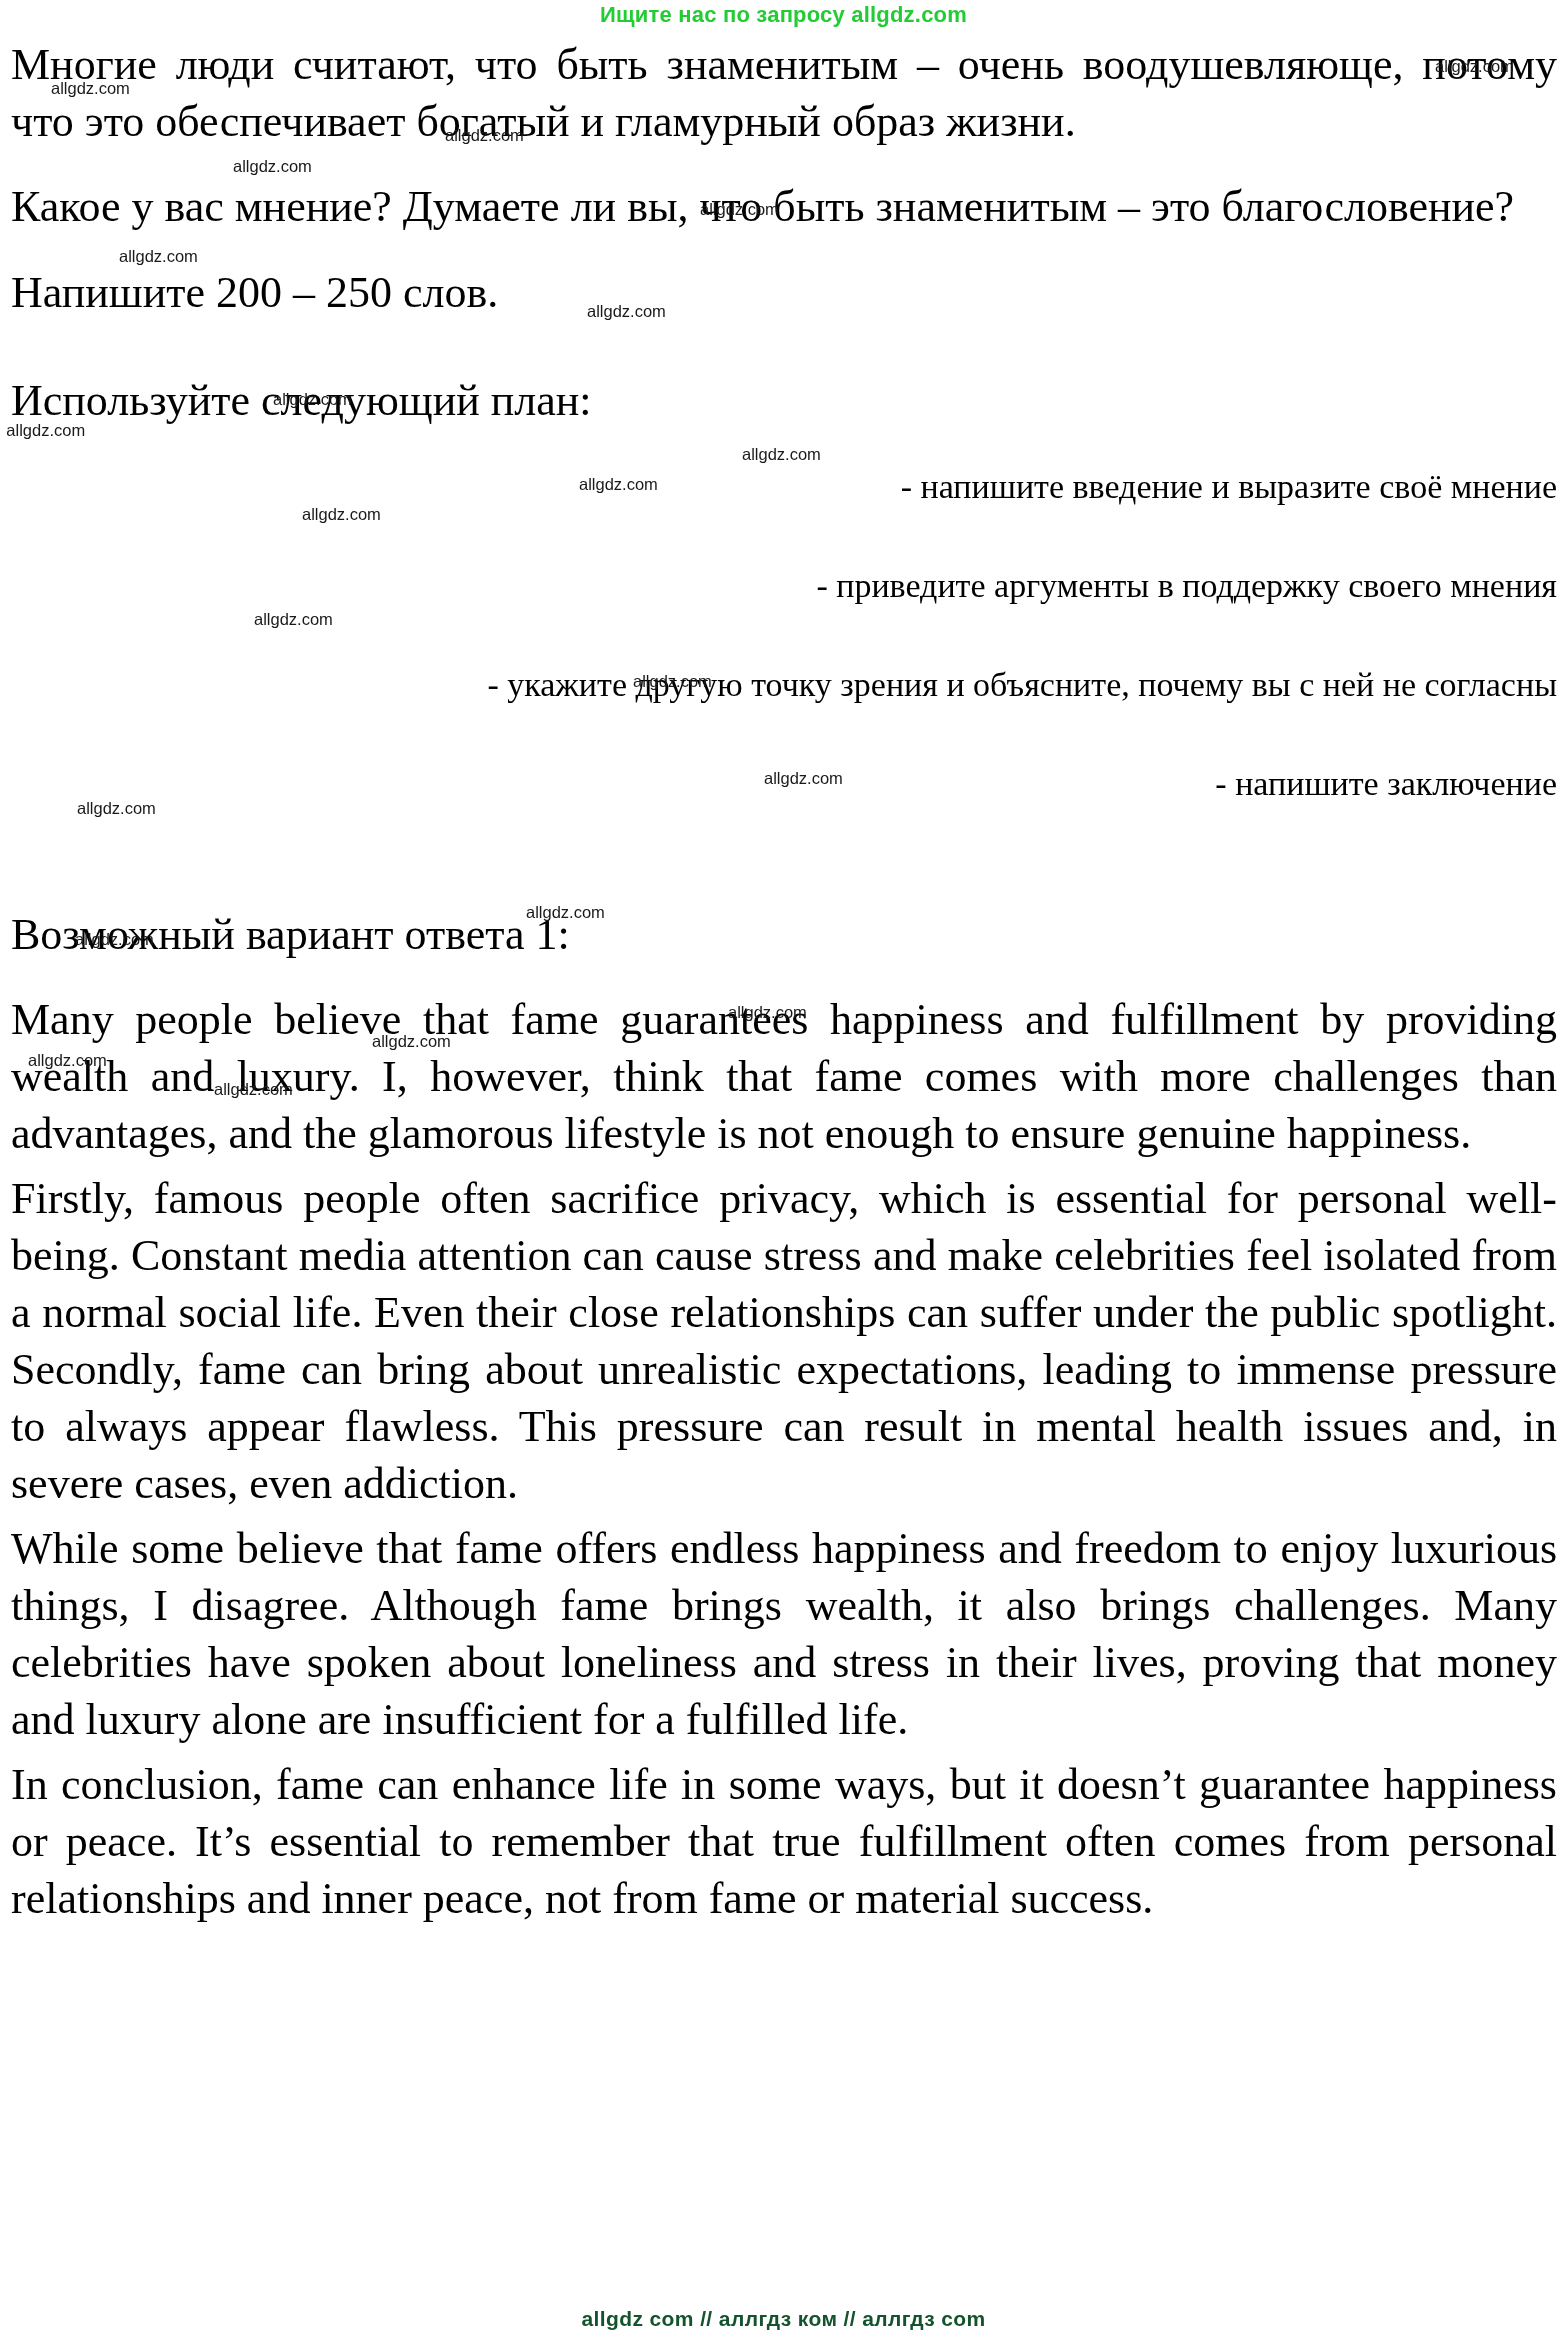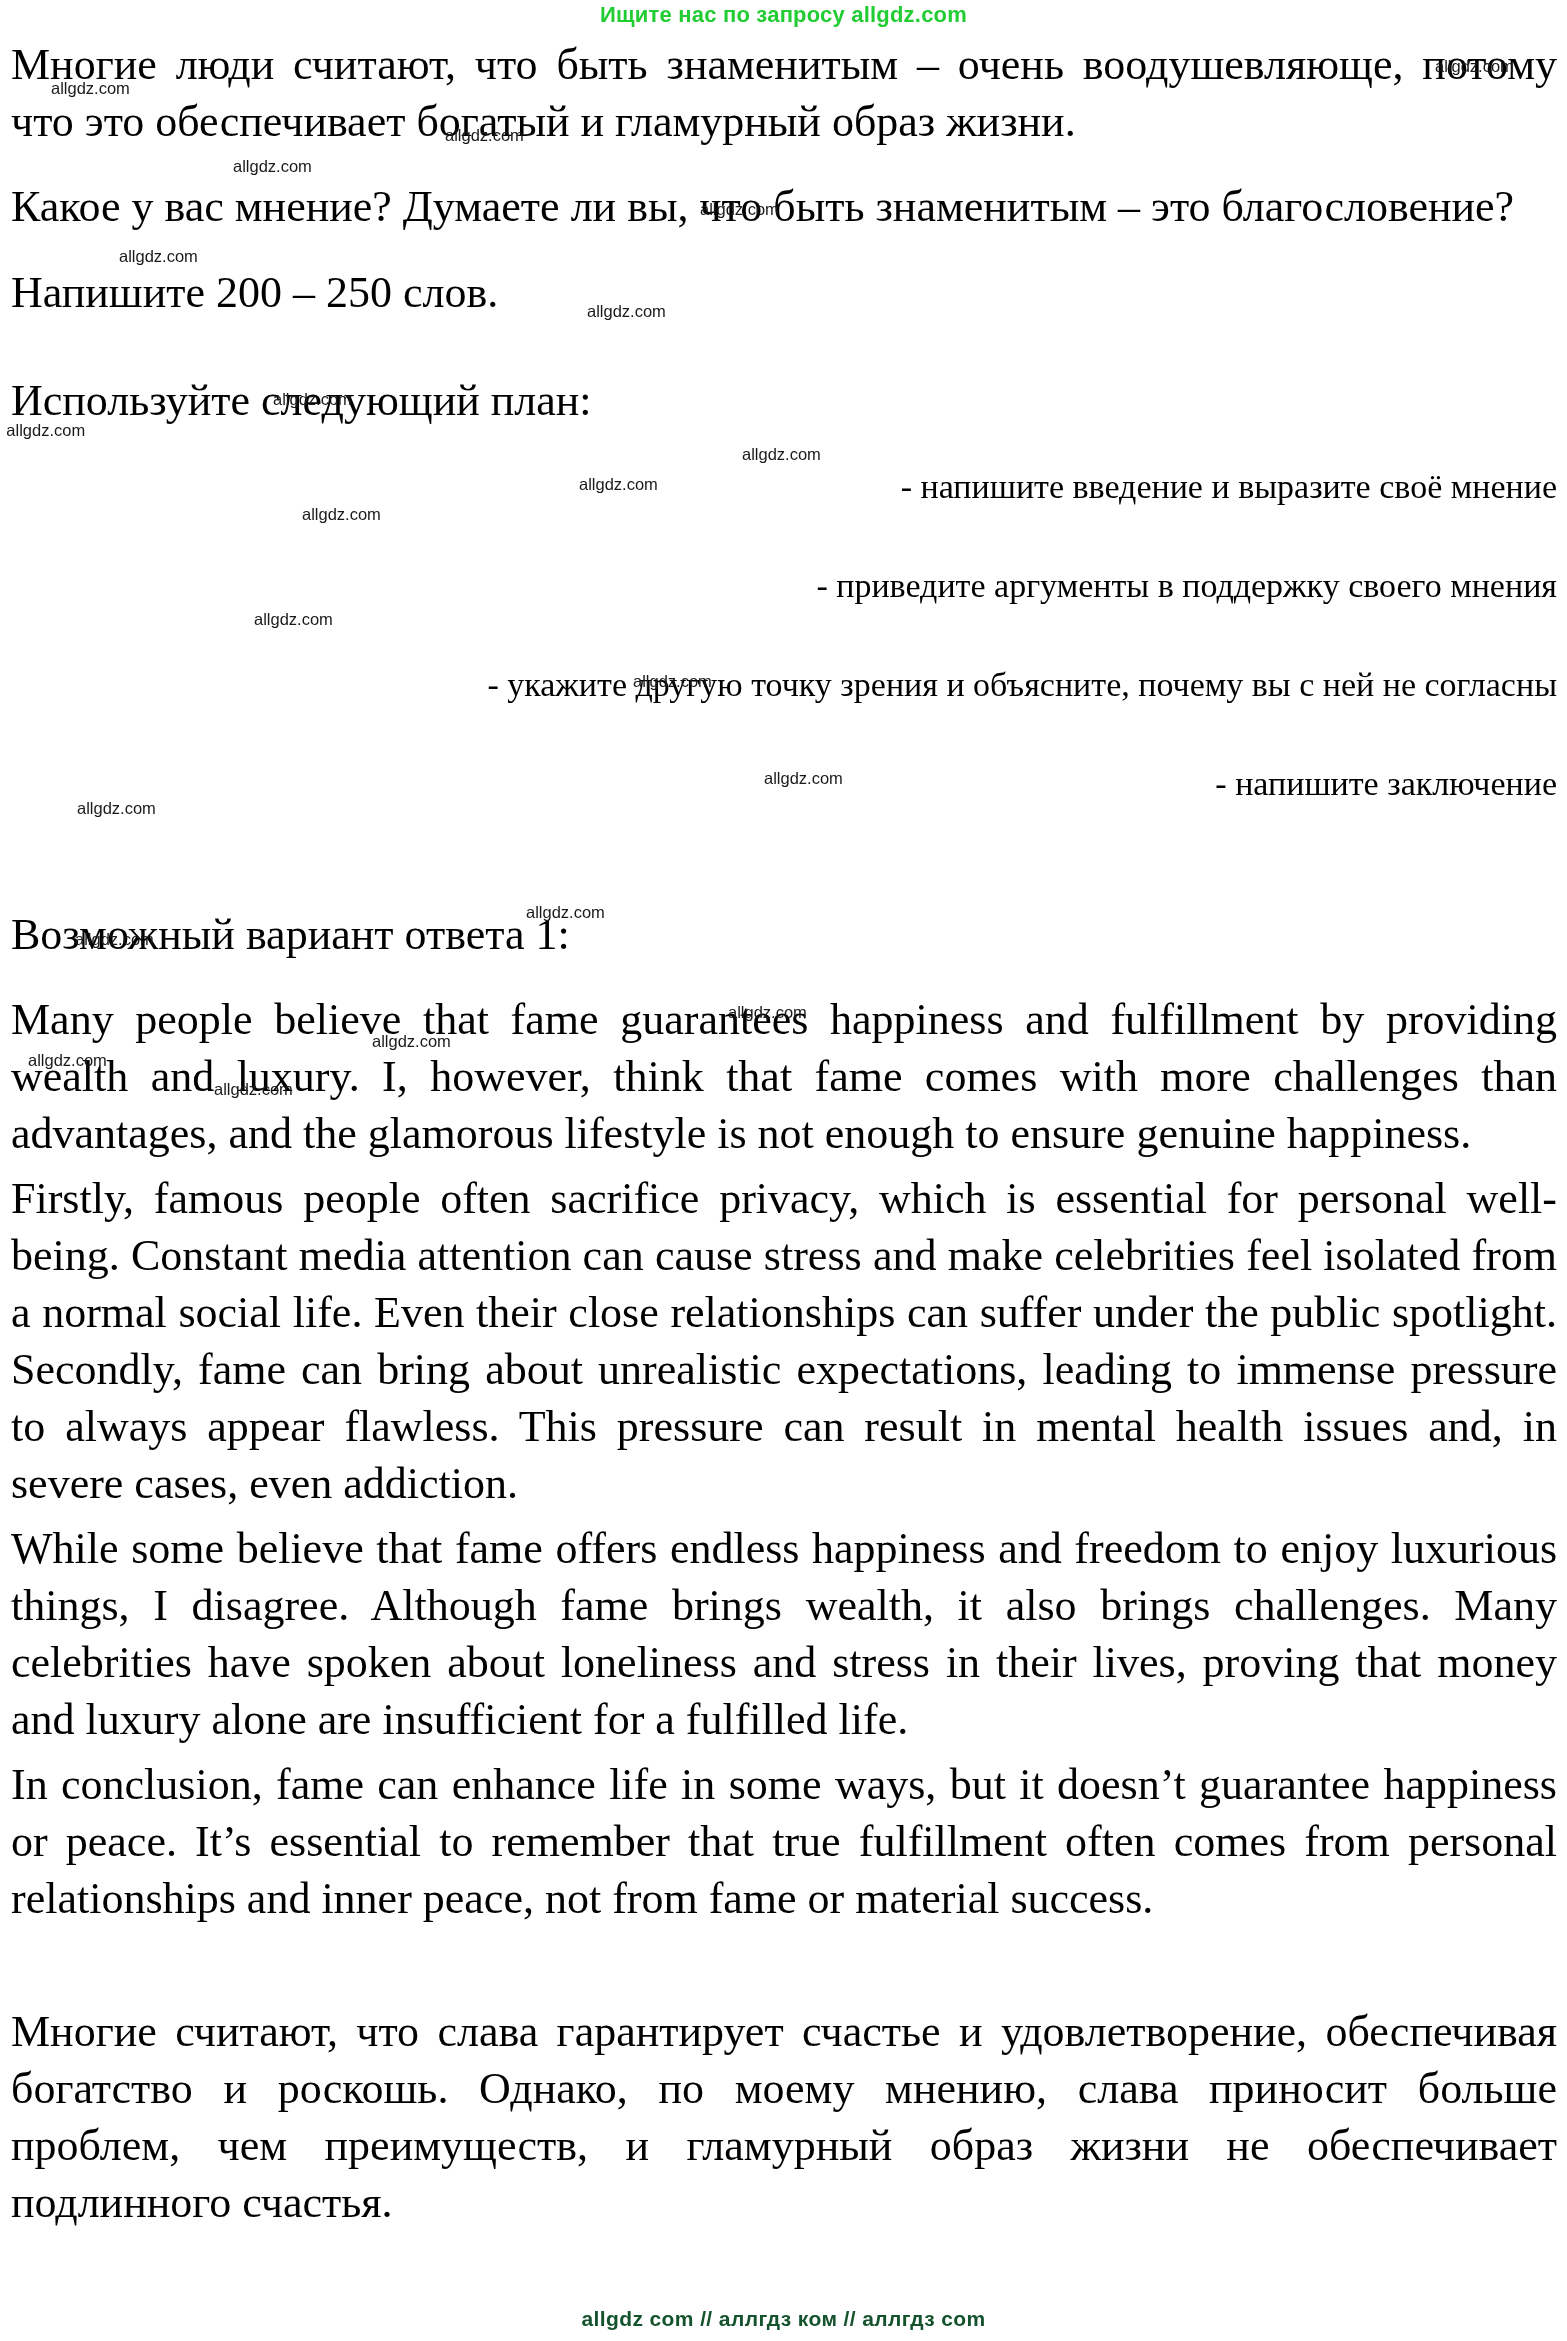--- a/index.html
+++ b/index.html
@@ -134,21 +134,20 @@
     <p class="para">Many people believe that fame guarantees happiness and fulfillment by providing wealth and luxury. I, however, think that fame comes with more challenges than advantages, and the glamorous lifestyle is not enough to ensure genuine happiness.</p>
 
     <p class="para">Firstly, famous people often sacrifice privacy, which is essential for personal well-being. Constant media attention can cause stress and make celebrities feel isolated from a normal social life. Even their close relationships can suffer under the public spotlight. Secondly, fame can bring about unrealistic expectations, leading to immense pressure to always appear flawless. This pressure can result in mental health issues and, in severe cases, even addiction.</p>
 
     <p class="para">While some believe that fame offers endless happiness and freedom to enjoy luxurious things, I disagree. Although fame brings wealth, it also brings challenges. Many celebrities have spoken about loneliness and stress in their lives, proving that money and luxury alone are insufficient for a fulfilled life.</p>
 
     <p class="para">In conclusion, fame can enhance life in some ways, but it doesn’t guarantee happiness or peace. It’s essential to remember that true fulfillment often comes from personal relationships and inner peace, not from fame or material success.</p>
 
     <div class="spacer-lg"></div>
 
-    <p class="para">Многие считают, что слава гарантирует счастье и удовлетворение, обеспечивая богатство и роскошь. Однако, по моему мнению, слава приносит больше проблем, чем преимуществ, и гламурный образ жизни не обеспечивает подлинного счастья.</p>
 
   </div>
 
   <div id="watermark-layer">
       <span class="wm" style="left: 1435px; top: 57px;">allgdz.com</span>
       <span class="wm" style="left: 51px; top: 79px;">allgdz.com</span>
       <span class="wm" style="left: 445px; top: 126px;">allgdz.com</span>
       <span class="wm" style="left: 233px; top: 157px;">allgdz.com</span>
       <span class="wm" style="left: 700px; top: 200px;">allgdz.com</span>
       <span class="wm" style="left: 119px; top: 247px;">allgdz.com</span>

